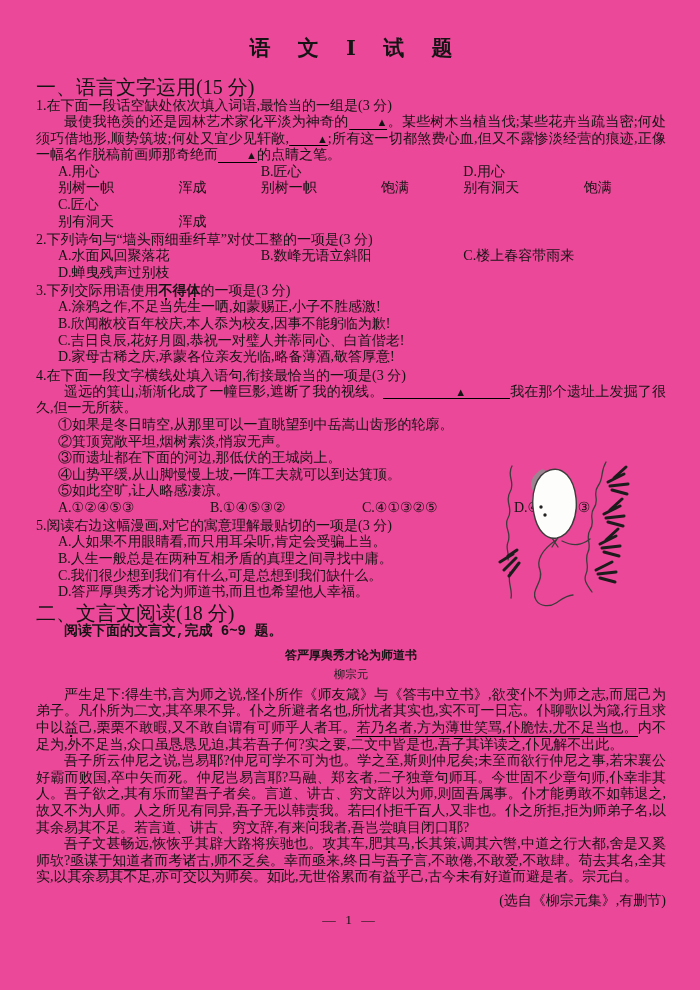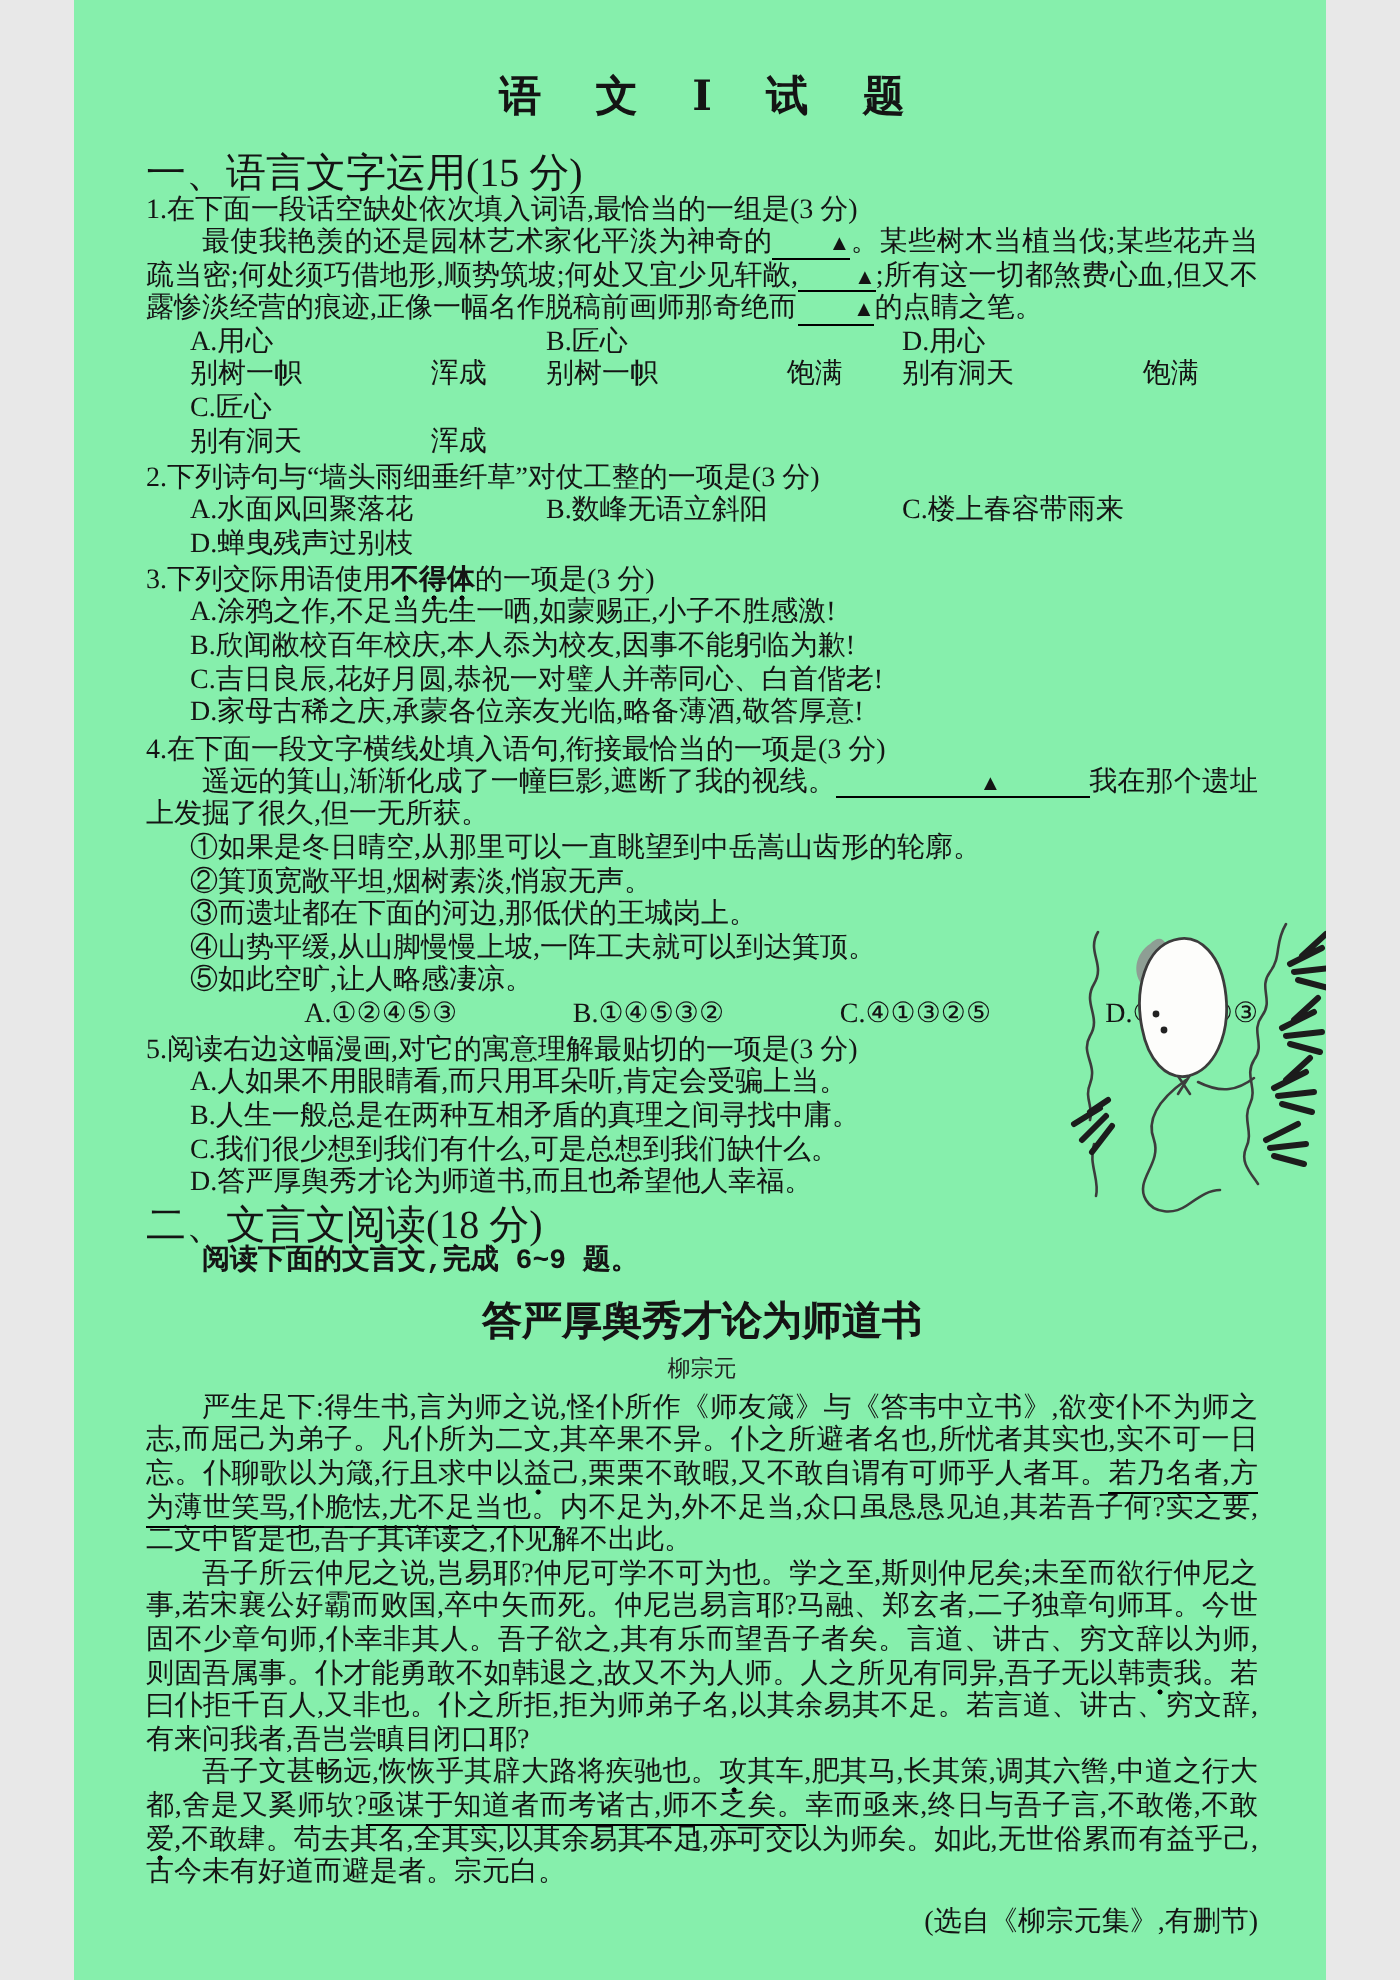--- a/index.html
+++ b/index.html
@@ -1,17 +1,17 @@
 <!DOCTYPE html>
 <html><head>
 <meta charset="utf-8">
 <style>
   html,body{margin:0;padding:0;background:#e8e8e8;}
   .page{
-    position:relative;width:626px;height:990px;margin:0 auto;background:#86efac;
+    position:relative;width:700px;height:990px;margin:0 auto;background:#ec4899;
     font-family:"Liberation Serif","DejaVu Serif",serif;color:#141414;overflow:hidden;
   }
   .content{padding:26px 34px 0 36px;}
   .title{
     text-align:center;font-size:21px;font-weight:bold;letter-spacing:11px;
     margin:8px 0 16px;text-indent:11px;
   }
   .sec-head{font-weight:normal;font-size:20px;line-height:18px;}
   .line{font-size:14px;line-height:16.6px;}
   .stem{font-size:14px;line-height:17px;margin-top:1px;}
@@ -26,25 +26,25 @@
     font-size:11px;line-height:1.15;vertical-align:baseline;
   }
   .blank-long{min-width:11.5em;}
   .uline{border-bottom:1.2px solid #000;padding-bottom:1px;}
   .emdot{
     background-image:radial-gradient(circle,#000 1.1px,transparent 1.45px);
     background-size:1em 4px;background-repeat:repeat-x;background-position:center 100%;
     padding-bottom:3px;
   }
   .bold-em{font-weight:bold;}
-  .q4opts{display:flex;margin-left:22px;text-align:right;}
+  .q4opts{display:flex;margin-left:22px;}
   .q4opts span{width:165px;}
   .q5opts{width:66%;}
   .essay p{margin:0;}
-  .essay-title{text-align:center;font-weight:bold;font-size:20px;margin:7px 0 3px;}
+  .essay-title{text-align:center;font-weight:bold;font-size:12px;margin:7px 0 3px;}
   .author{text-align:center;font-size:11.5px;margin:0 0 5px;color:#222;}
   .instruction{font-weight:bold;margin-left:2em;font-size:14px;line-height:18px;font-family:Liberation Mono, monospace;}
   .attribution{text-align:right;font-size:14px;margin-top:6px;}
   .footer{
     position:absolute;bottom:62px;left:0;right:0;text-align:center;
     font-size:13.5px;letter-spacing:3px;
   }
   .cartoon{position:absolute;left:486px;top:460px;width:192px;height:154px;}
 </style>
 </head>

